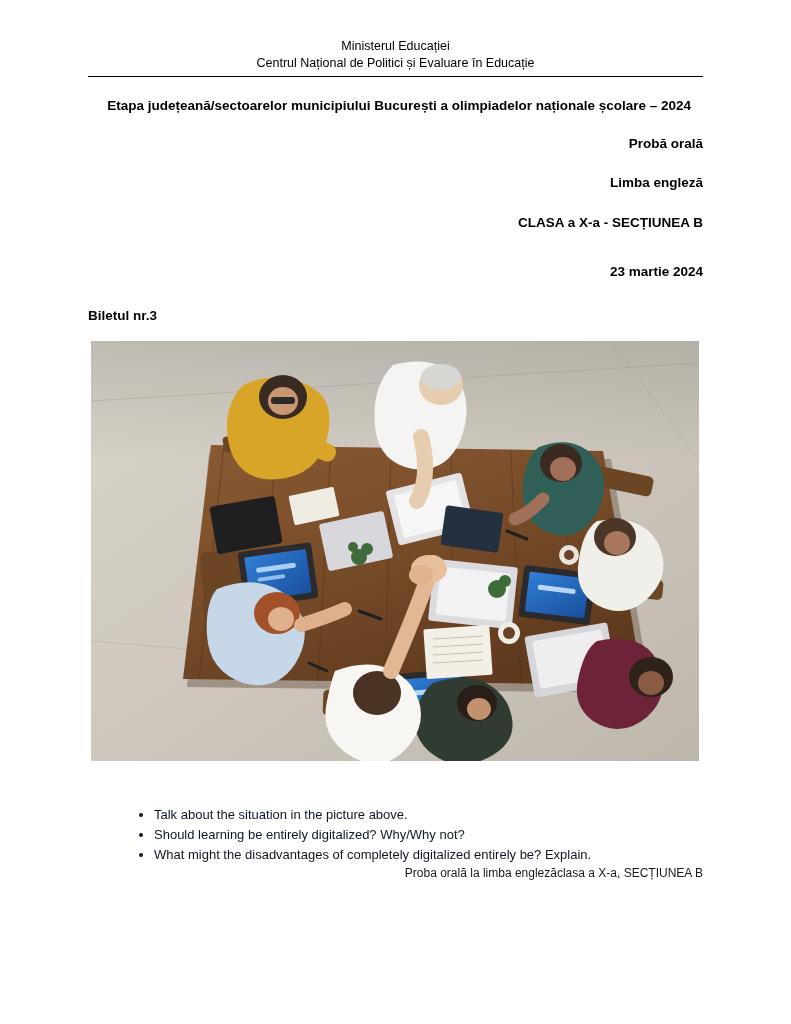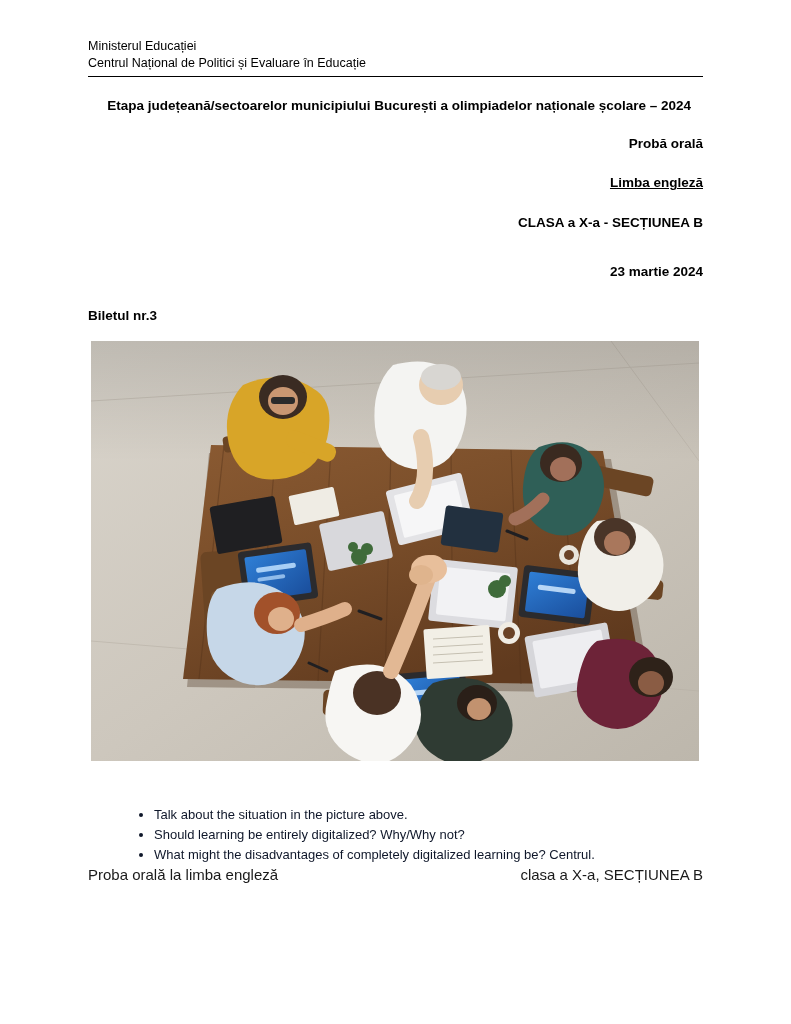--- a/index.html
+++ b/index.html
@@ -16,20 +16,21 @@
     overflow: hidden;
   }
   .page {
     width: 791px;
     height: 1024px;
     box-sizing: border-box;
     padding: 38px 88px 0 88px;
     position: relative;
   }
   .masthead {
+    text-align: center;
     font-size: 12.5px;
     line-height: 1.35;
     color: #000;
   }
   .masthead div { white-space: nowrap; }
   .rule {
     border: none;
     border-top: 1px solid #000;
     margin: 4px 0 0 0;
     width: 100%;
@@ -46,21 +47,20 @@
   }
   .title-sub {
     margin-top: 20px;
     font-weight: bold;
     font-size: 13.5px;
   }
   .title-sub2 {
     margin-top: 21px;
     font-weight: bold;
     font-size: 13.5px;
-    text-decoration: underline;
   }
   .title-class {
     margin-top: 22px;
     font-weight: bold;
     font-size: 13.5px;
   }
   .title-date {
     margin-top: 30px;
     font-weight: bold;
     font-size: 13.5px;
@@ -94,22 +94,22 @@
     font-size: 13px;
     line-height: 1.55;
     color: #0f172a;
   }
   .footer {
     position: absolute;
     left: 88px;
     right: 88px;
     top: 866px;
     display: flex;
-    justify-content: space-between;
-    font-size: 15px;
+    justify-content: flex-end;
+    font-size: 12px;
     color: #1a1a1a;
   }
   .footer-right { text-align: right; }
 </style>
 </head>
 <body>
 
 <div class="page">
 
   <div class="masthead">
@@ -304,21 +304,21 @@
         <line x1="416" y1="190" x2="436" y2="198"></line>
         <line x1="218" y1="322" x2="236" y2="330"></line>
       </g>
     </svg>
   </div>
 
   <div class="questions">
     <ul>
       <li>Talk about the situation in the picture above.</li>
       <li>Should learning be entirely digitalized? Why/Why not?</li>
-      <li>What might the disadvantages of completely digitalized learning be? Centrul.</li>
+      <li>What might the disadvantages of completely digitalized entirely be? Explain.</li>
     </ul>
   </div>
 
   <div class="footer">
     <div>Proba orală la limba engleză</div>
     <div class="footer-right">clasa a X-a, SECȚIUNEA B</div>
   </div>
 
 </div>
 

